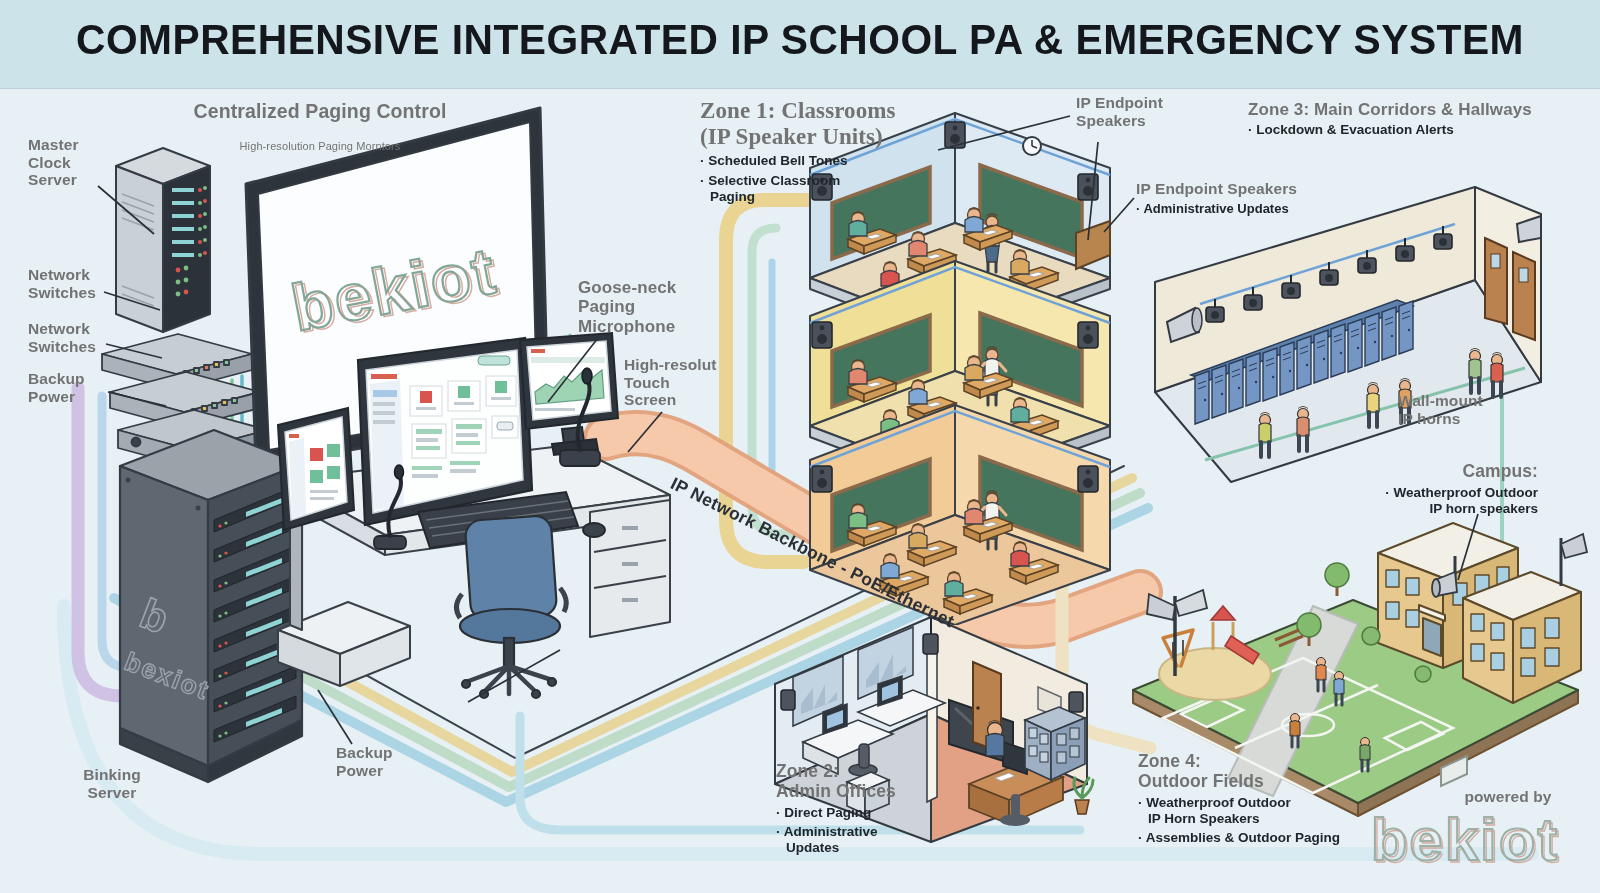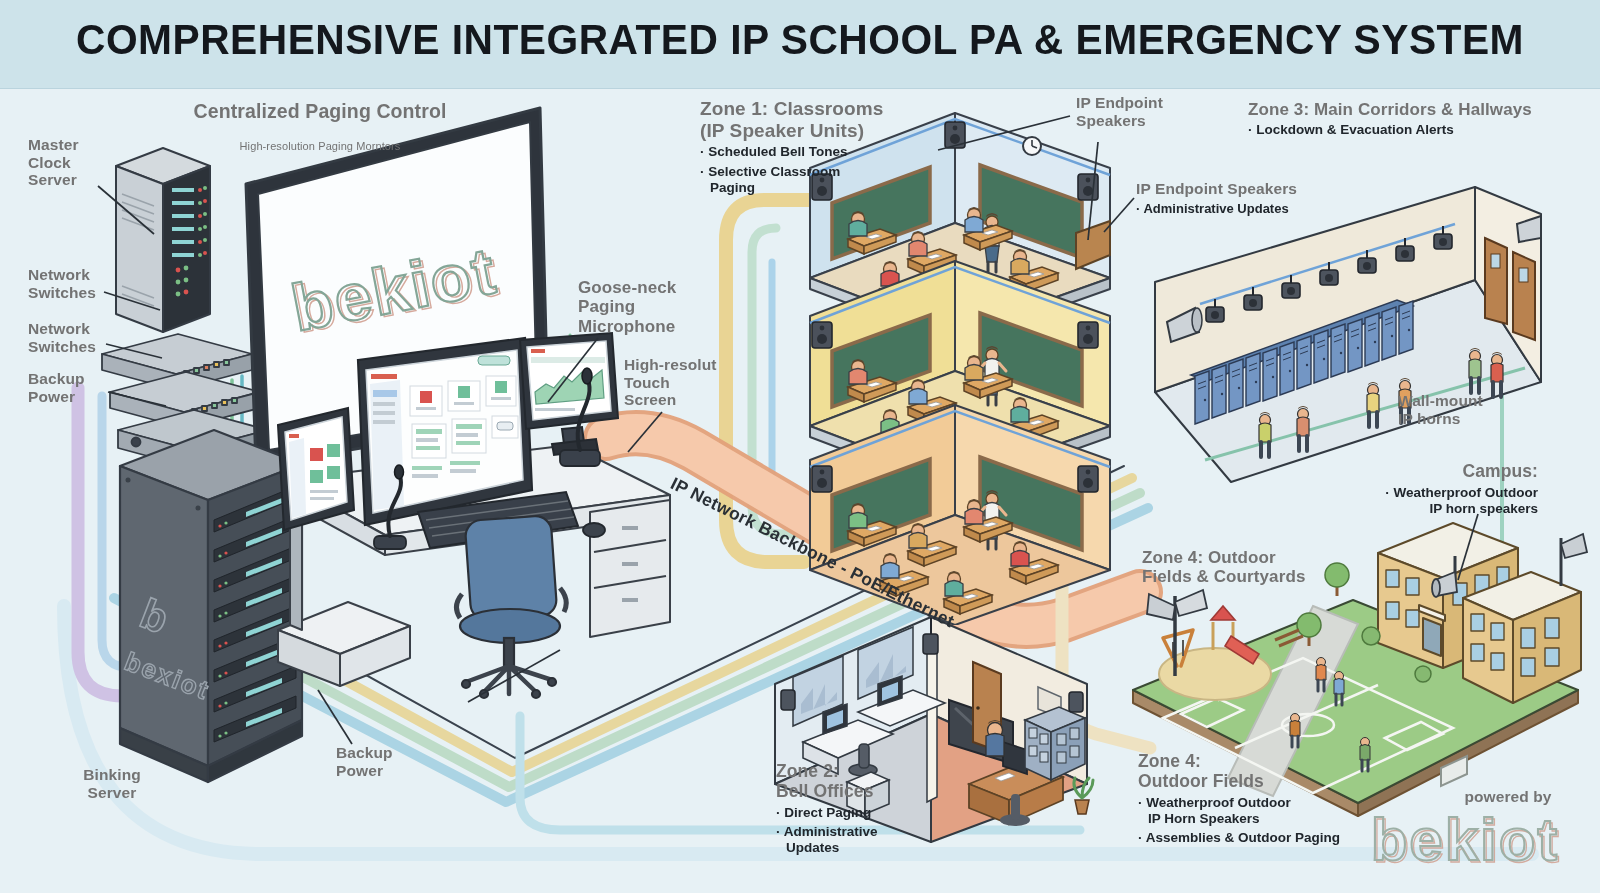--- a/index.html
+++ b/index.html
@@ -712,21 +712,21 @@
   <div class="lbl" style="left:28px;top:370px;width:96px;font-size:15.5px;">Backup
 Power</div>
   <div class="lbl" style="left:578px;top:278px;width:150px;font-size:17px;">Goose-neck
 Paging
 Microphone</div>
   <div class="lbl" style="left:624px;top:356px;width:130px;font-size:15.5px;">High-resolut
 Touch
 Screen</div>
 
   <div class="abs" style="left:700px;top:98px;width:210px;">
-    <div class="lbl" style="position:static;font-size:19px;">Zone 1: Classrooms
+    <div class="lbl" style="position:static;font-size:23px;font-family:Liberation Serif, serif;">Zone 1: Classrooms
 (IP Speaker Units)</div>
     <div class="bullet">· Scheduled Bell Tones</div>
     <div class="bullet">· Selective Classroom
 Paging</div>
   </div>
 
   <div class="lbl" style="left:1076px;top:94px;width:120px;font-size:15.5px;">IP Endpoint
 Speakers</div>
 
   <div class="abs" style="left:1248px;top:100px;width:310px;">
@@ -741,26 +741,24 @@
 
   <div class="lbl" style="left:1398px;top:392px;width:120px;font-size:15.5px;">Wall-mount
 IP horns</div>
 
   <div class="abs" style="left:1348px;top:462px;width:190px;text-align:right;">
     <div class="lbl" style="position:static;font-size:17.5px;">Campus:</div>
     <div class="bullet" style="padding-left:0;text-indent:0;">· Weatherproof Outdoor
 IP horn speakers</div>
   </div>
 
-  <div class="lbl" style="left:1142px;top:548px;width:210px;font-size:17px;">Zone 4: Outdoor
-Fields &amp; Courtyards</div>
 
   <div class="abs" style="left:776px;top:762px;width:170px;">
     <div class="lbl" style="position:static;font-size:17.5px;">Zone 2:
-Bell Offices</div>
+Admin Offices</div>
     <div class="bullet">· Direct Paging</div>
     <div class="bullet">· Administrative
 Updates</div>
   </div>
 
   <div class="abs" style="left:1138px;top:752px;width:225px;">
     <div class="lbl" style="position:static;font-size:17.5px;">Zone 4:
 Outdoor Fields</div>
     <div class="bullet">· Weatherproof Outdoor
 IP Horn Speakers</div>

